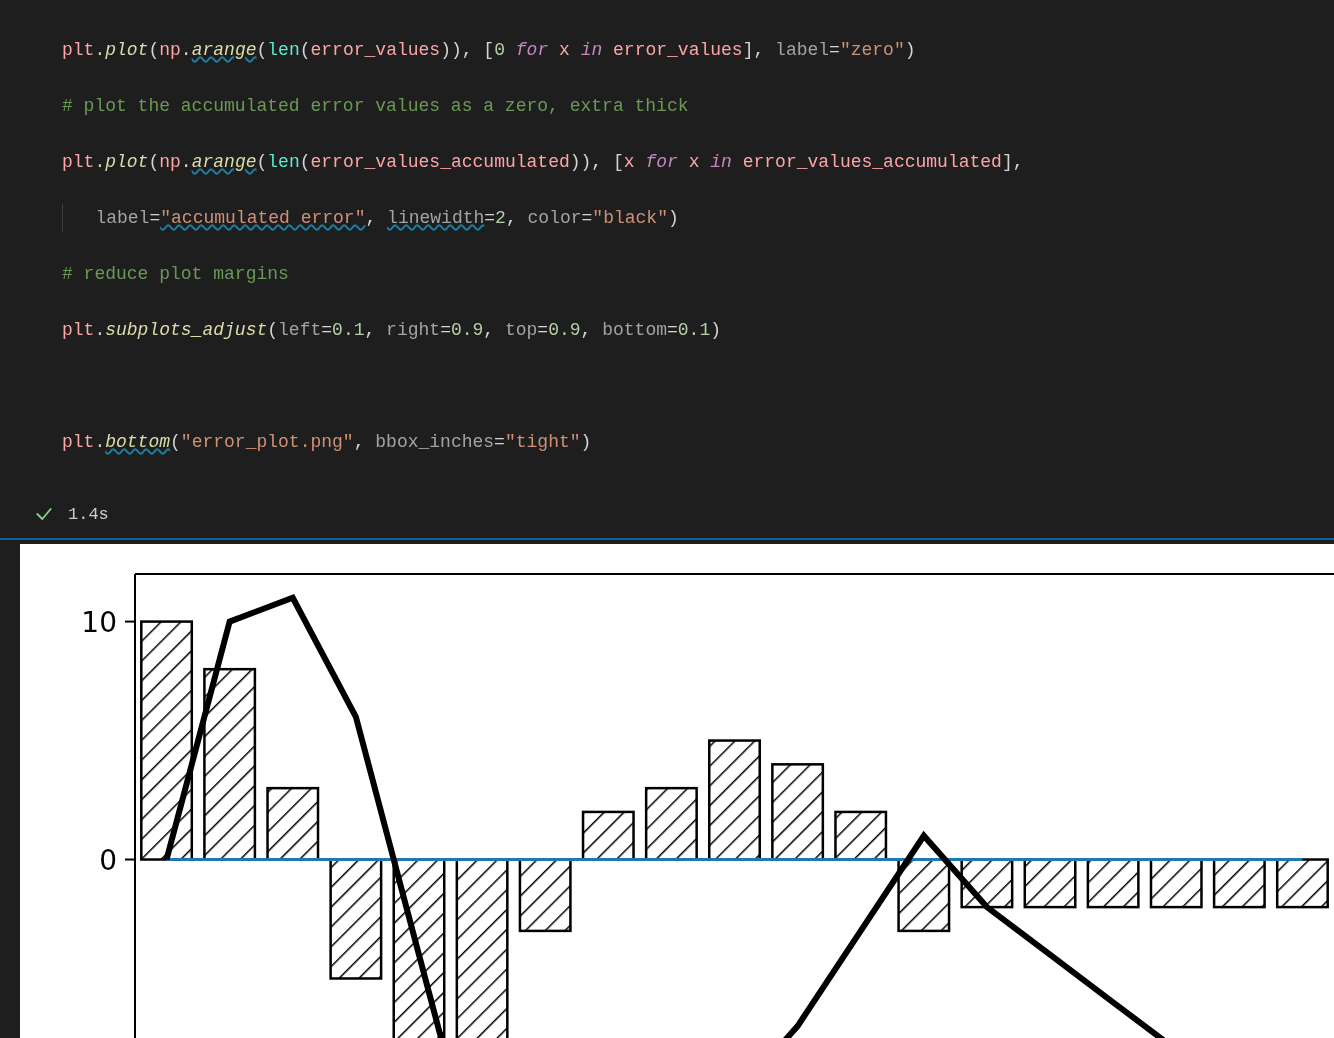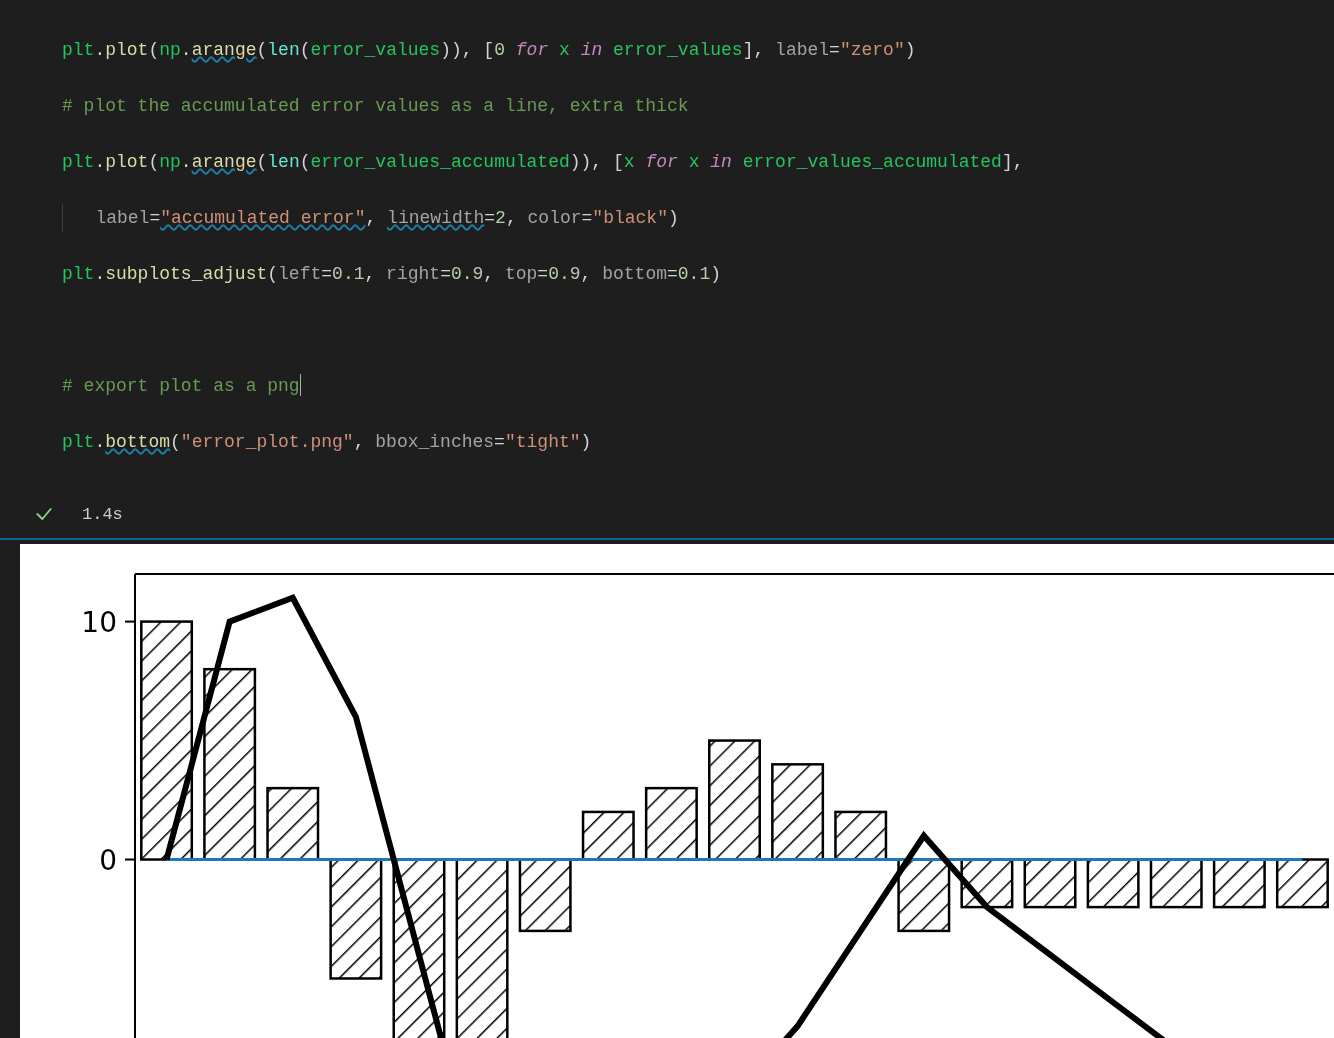--- a/index.html
+++ b/index.html
@@ -15,22 +15,22 @@
 
   .code-cell {
     position: relative;
     padding: 8px 0 8px 62px;
     color: #d4d4d4;
     line-height: 28px;
     white-space: pre;
     background: #1e1e1e;
   }
 
-  .tok-var    { color: #22c55e; }   
-  .tok-func   { color: #dcdcaa; }   
+  .tok-var    { color: #fca5a5; }   
+  .tok-func   { color: #dcdcaa; font-style: italic; }   
   .tok-builtin{ color: #5eead4; }   
   .tok-kw     { color: #c586c0; font-style: italic; }   
   .tok-num    { color: #b5cea8; }   
   .tok-str    { color: #ce9178; }   
   .tok-comment{ color: #6a9955; }   
   .tok-punct  { color: #d4d4d4; }   
   .tok-param  { color: #a3a3a3; }   
 
   
   .squiggle {
@@ -52,21 +52,21 @@
     width: 1.5px;
     height: 22px;
     background: #aeafad;
     vertical-align: middle;
     margin-bottom: 3px;
   }
 
   .status-row {
     display: flex;
     align-items: center;
-    gap: 28px;
+    gap: 14px;
     padding: 12px 0 14px 34px;
     color: #cccccc;
     font-size: 17px;
     border-bottom: 2px solid #0e639c;
   }
 
   .check-icon {
     width: 20px;
     height: 20px;
   }
@@ -85,26 +85,26 @@
     position: absolute;
     left: 0;
     top: 0;
   }
 </style>
 </head>
 <body>
 
 <div class="code-cell">
 <div><span class="tok-var">plt</span><span class="tok-punct">.</span><span class="tok-func">plot</span><span class="tok-punct">(</span><span class="tok-var">np</span><span class="tok-punct">.</span><span class="tok-func squiggle">arange</span><span class="tok-punct">(</span><span class="tok-builtin">len</span><span class="tok-punct">(</span><span class="tok-var">error_values</span><span class="tok-punct">)), [</span><span class="tok-num">0</span><span class="tok-punct"> </span><span class="tok-kw">for</span><span class="tok-punct"> </span><span class="tok-var">x</span><span class="tok-punct"> </span><span class="tok-kw">in</span><span class="tok-punct"> </span><span class="tok-var">error_values</span><span class="tok-punct">], </span><span class="tok-param">label</span><span class="tok-punct">=</span><span class="tok-str">"zero"</span><span class="tok-punct">)</span></div>
-<div><span class="tok-comment"># plot the accumulated error values as a line, extra thick</span></div>
+<div><span class="tok-comment"># plot the accumulated error values as a zero, extra thick</span></div>
 <div><span class="tok-var">plt</span><span class="tok-punct">.</span><span class="tok-func">plot</span><span class="tok-punct">(</span><span class="tok-var">np</span><span class="tok-punct">.</span><span class="tok-func squiggle">arange</span><span class="tok-punct">(</span><span class="tok-builtin">len</span><span class="tok-punct">(</span><span class="tok-var">error_values_accumulated</span><span class="tok-punct">)), [</span><span class="tok-var">x</span><span class="tok-punct"> </span><span class="tok-kw">for</span><span class="tok-punct"> </span><span class="tok-var">x</span><span class="tok-punct"> </span><span class="tok-kw">in</span><span class="tok-punct"> </span><span class="tok-var">error_values_accumulated</span><span class="tok-punct">],</span></div>
 <div><span class="indent-guide"></span><span class="tok-punct">   </span><span class="tok-param">label</span><span class="tok-punct">=</span><span class="tok-str squiggle">"accumulated error"</span><span class="tok-punct">, </span><span class="tok-param squiggle">linewidth</span><span class="tok-punct">=</span><span class="tok-num">2</span><span class="tok-punct">, </span><span class="tok-param">color</span><span class="tok-punct">=</span><span class="tok-str">"black"</span><span class="tok-punct">)</span></div>
+<div><span class="tok-comment"># reduce plot margins</span></div>
 <div><span class="tok-var">plt</span><span class="tok-punct">.</span><span class="tok-func">subplots_adjust</span><span class="tok-punct">(</span><span class="tok-param">left</span><span class="tok-punct">=</span><span class="tok-num">0.1</span><span class="tok-punct">, </span><span class="tok-param">right</span><span class="tok-punct">=</span><span class="tok-num">0.9</span><span class="tok-punct">, </span><span class="tok-param">top</span><span class="tok-punct">=</span><span class="tok-num">0.9</span><span class="tok-punct">, </span><span class="tok-param">bottom</span><span class="tok-punct">=</span><span class="tok-num">0.1</span><span class="tok-punct">)</span></div>
 <div>&nbsp;</div>
-<div><span class="tok-comment"># export plot as a png</span><span class="caret"></span></div>
 <div><span class="tok-var">plt</span><span class="tok-punct">.</span><span class="tok-func squiggle">bottom</span><span class="tok-punct">(</span><span class="tok-str">"error_plot.png"</span><span class="tok-punct">, </span><span class="tok-param">bbox_inches</span><span class="tok-punct">=</span><span class="tok-str">"tight"</span><span class="tok-punct">)</span></div>
 </div>
 
 <div class="status-row">
   <svg class="check-icon" viewBox="0 0 24 24">
     <path d="M4 12 L10 18 L20 6" fill="none" stroke="#89d185" stroke-width="2.2" stroke-linecap="round" stroke-linejoin="round"></path>
   </svg>
   <span>1.4s</span>
 </div>
 

